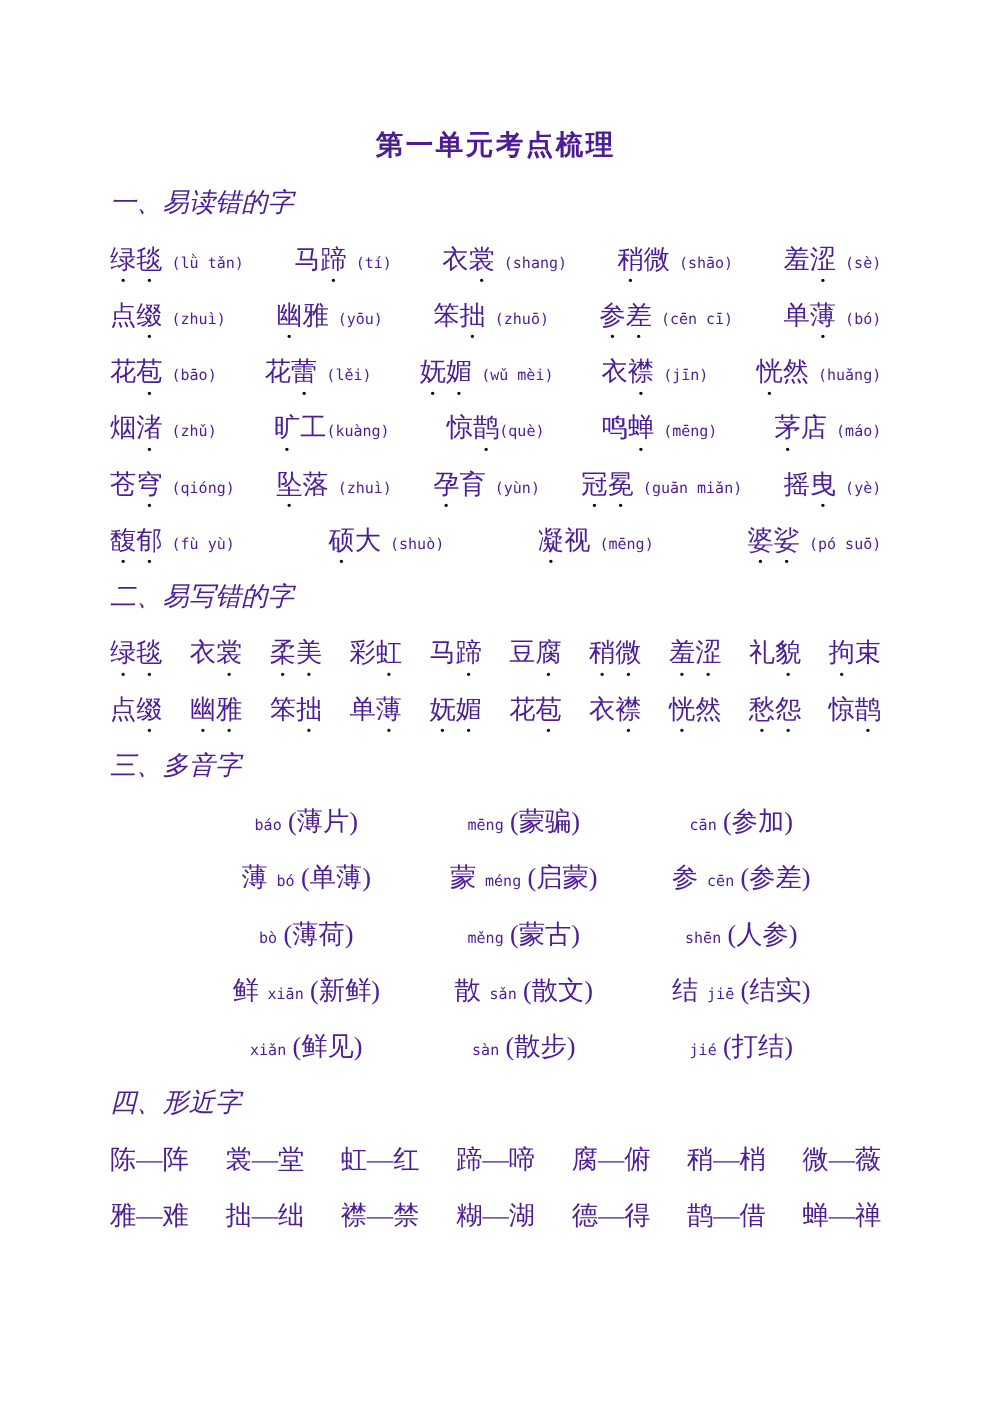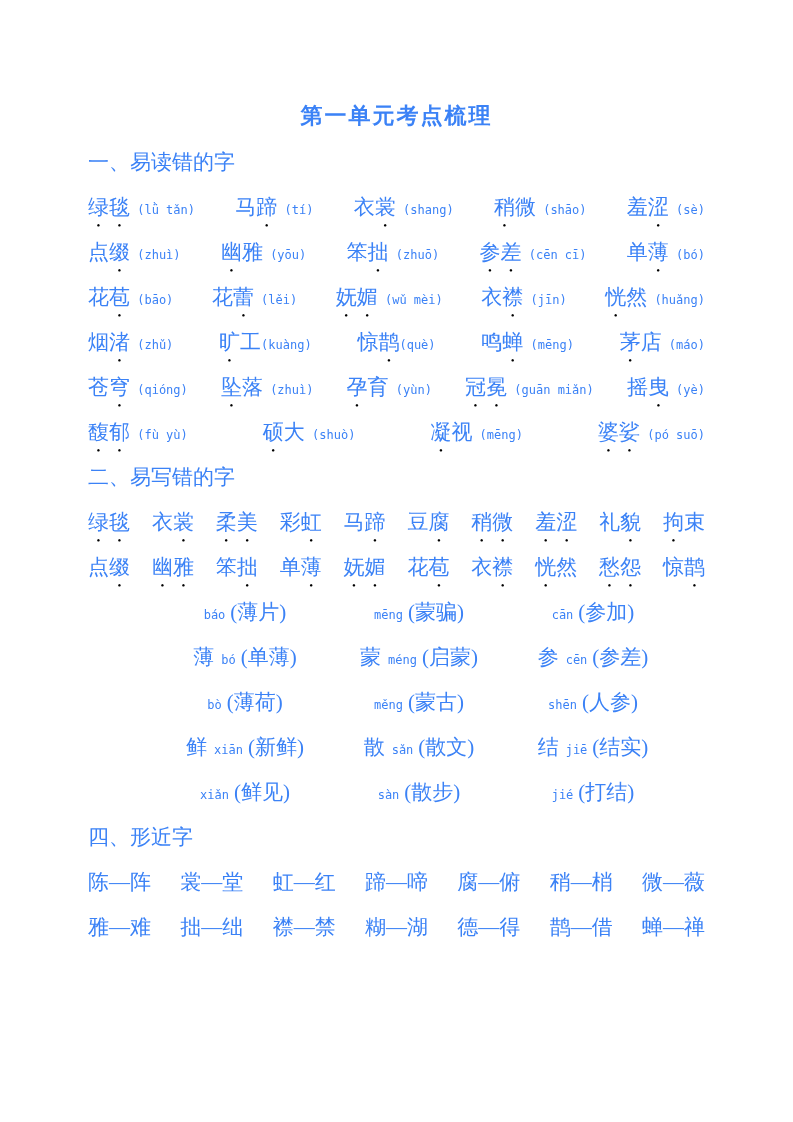--- a/index.html
+++ b/index.html
@@ -4,38 +4,39 @@
 <style>
   html, body { margin: 0; padding: 0; background: #ffffff; }
   .page {
     position: relative;
     width: 793px;
     height: 1122px;
     box-sizing: border-box;
     background: #ffffff;
     padding: 96px 88px 0 88px;
     font-family: "Liberation Serif", "DejaVu Serif", serif;
-    color: #3b82f6;
+    color: #4c1d95;
     font-size: 21px;
     overflow: hidden;
   }
   .title {
     font-family: "Liberation Sans", "DejaVu Sans", sans-serif;
     font-weight: bold;
     font-size: 22px;
     text-align: center;
     line-height: 40px;
     height: 40px;
     margin: 0 0 4px 0;
     letter-spacing: 2px;
   }
   .heading {
     line-height: 45px;
     height: 45px;
     white-space: nowrap;
+    font-style: italic;
   }
   .line {
     line-height: 45px;
     height: 45px;
     white-space: nowrap;
   }
   .flexline {
     display: flex;
     justify-content: space-between;
     align-items: baseline;
@@ -136,20 +137,21 @@
           <span class="word"><span class="ch">花</span><span class="ch em">苞</span></span>
           <span class="word"><span class="ch">衣</span><span class="ch em">襟</span></span>
           <span class="word"><span class="ch em">恍</span><span class="ch">然</span></span>
           <span class="word"><span class="ch em">愁</span><span class="ch em">怨</span></span>
           <span class="word"><span class="ch">惊</span><span class="ch em">鹊</span></span>
         </div>
       </div>
   </div>
 
   <div>
+    <div class="heading">三、多音字</div>
     <div>
         <div class="band">
           <div class="m-col">
             <div class="line m-line"><span class="py">báo</span><span class="m-word">(薄片)</span></div>
             <div class="line m-line"><span class="m-char">薄</span><span class="py">bó</span><span class="m-word">(单薄)</span></div>
             <div class="line m-line"><span class="py">bò</span><span class="m-word">(薄荷)</span></div>
           </div>
           <div class="m-col">
             <div class="line m-line"><span class="py">mēng</span><span class="m-word">(蒙骗)</span></div>
             <div class="line m-line"><span class="m-char">蒙</span><span class="py">méng</span><span class="m-word">(启蒙)</span></div>

